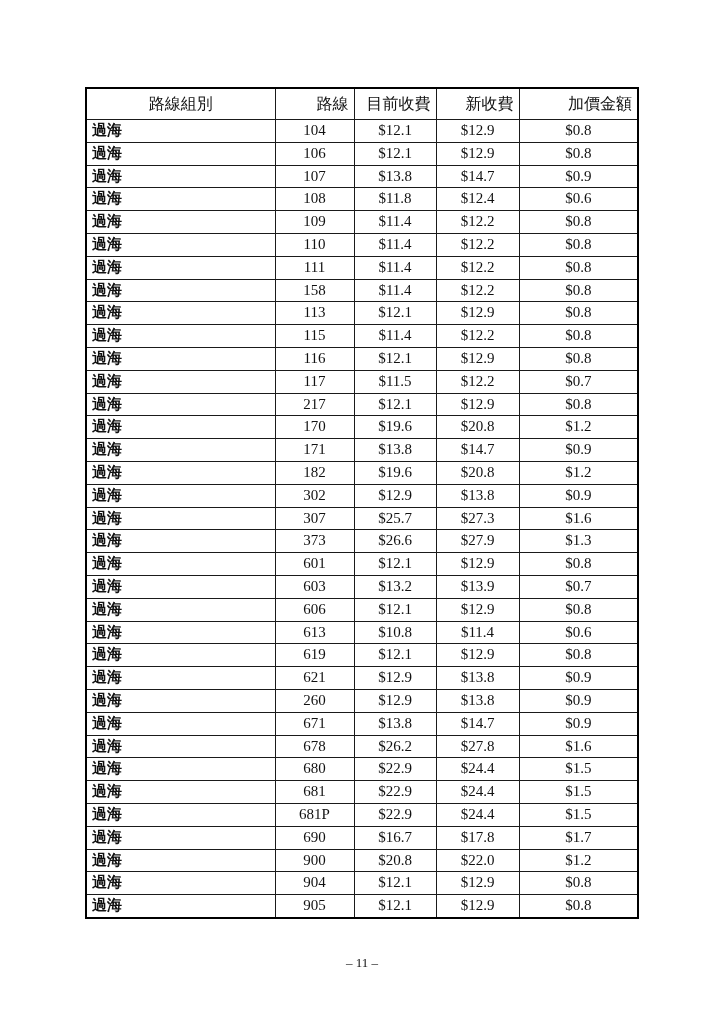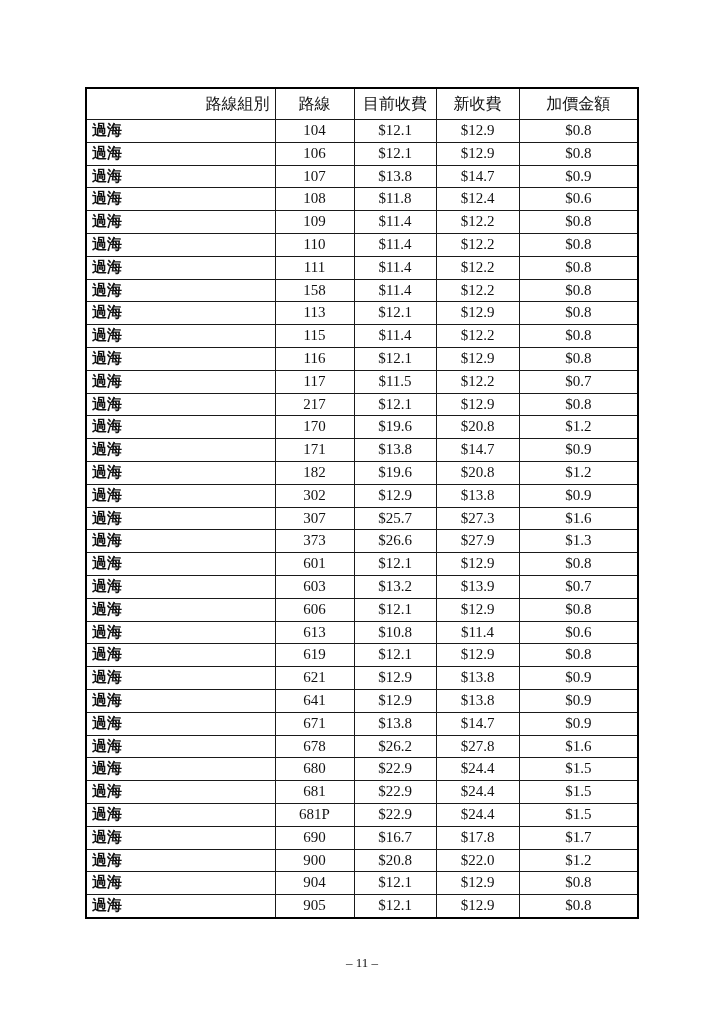--- a/index.html
+++ b/index.html
@@ -32,25 +32,25 @@
     overflow: hidden;
     white-space: nowrap;
   }
   table.fare-table {
     border: 2px solid #000000;
   }
   thead th {
     height: 30px;
     font-weight: normal;
     font-size: 16px;
+    text-align: right;
+    vertical-align: middle;
+  }
+  thead th.col-group {
     text-align: center;
-    vertical-align: middle;
-  }
-  thead th.col-group {
-    text-align: right;
   }
   tbody td {
     height: 21.8px;
     line-height: 21.8px;
     vertical-align: middle;
     text-align: center;
   }
   tbody td.group-cell {
     text-align: left;
     font-weight: bold;
@@ -284,21 +284,21 @@
         <tr>
           <td class="group-cell">過海</td>
           <td>621</td>
           <td>$12.9</td>
           <td>$13.8</td>
           <td>$0.9</td>
         </tr>
 
         <tr>
           <td class="group-cell">過海</td>
-          <td>641</td>
+          <td>260</td>
           <td>$12.9</td>
           <td>$13.8</td>
           <td>$0.9</td>
         </tr>
 
         <tr>
           <td class="group-cell">過海</td>
           <td>671</td>
           <td>$13.8</td>
           <td>$14.7</td>

